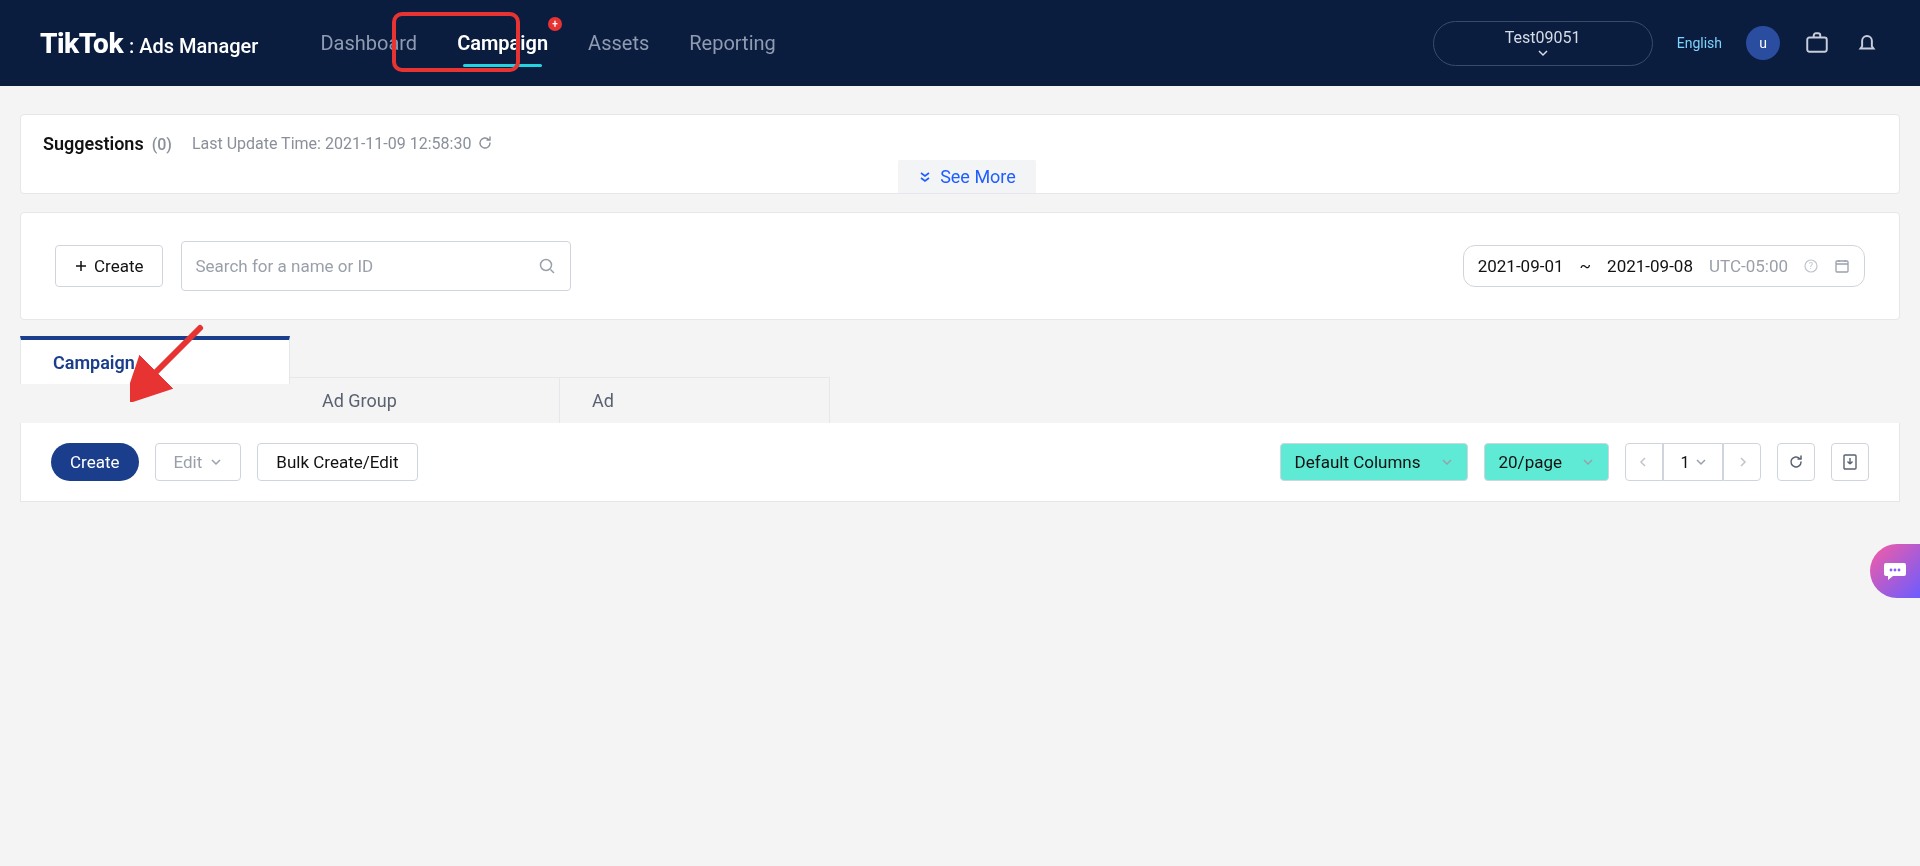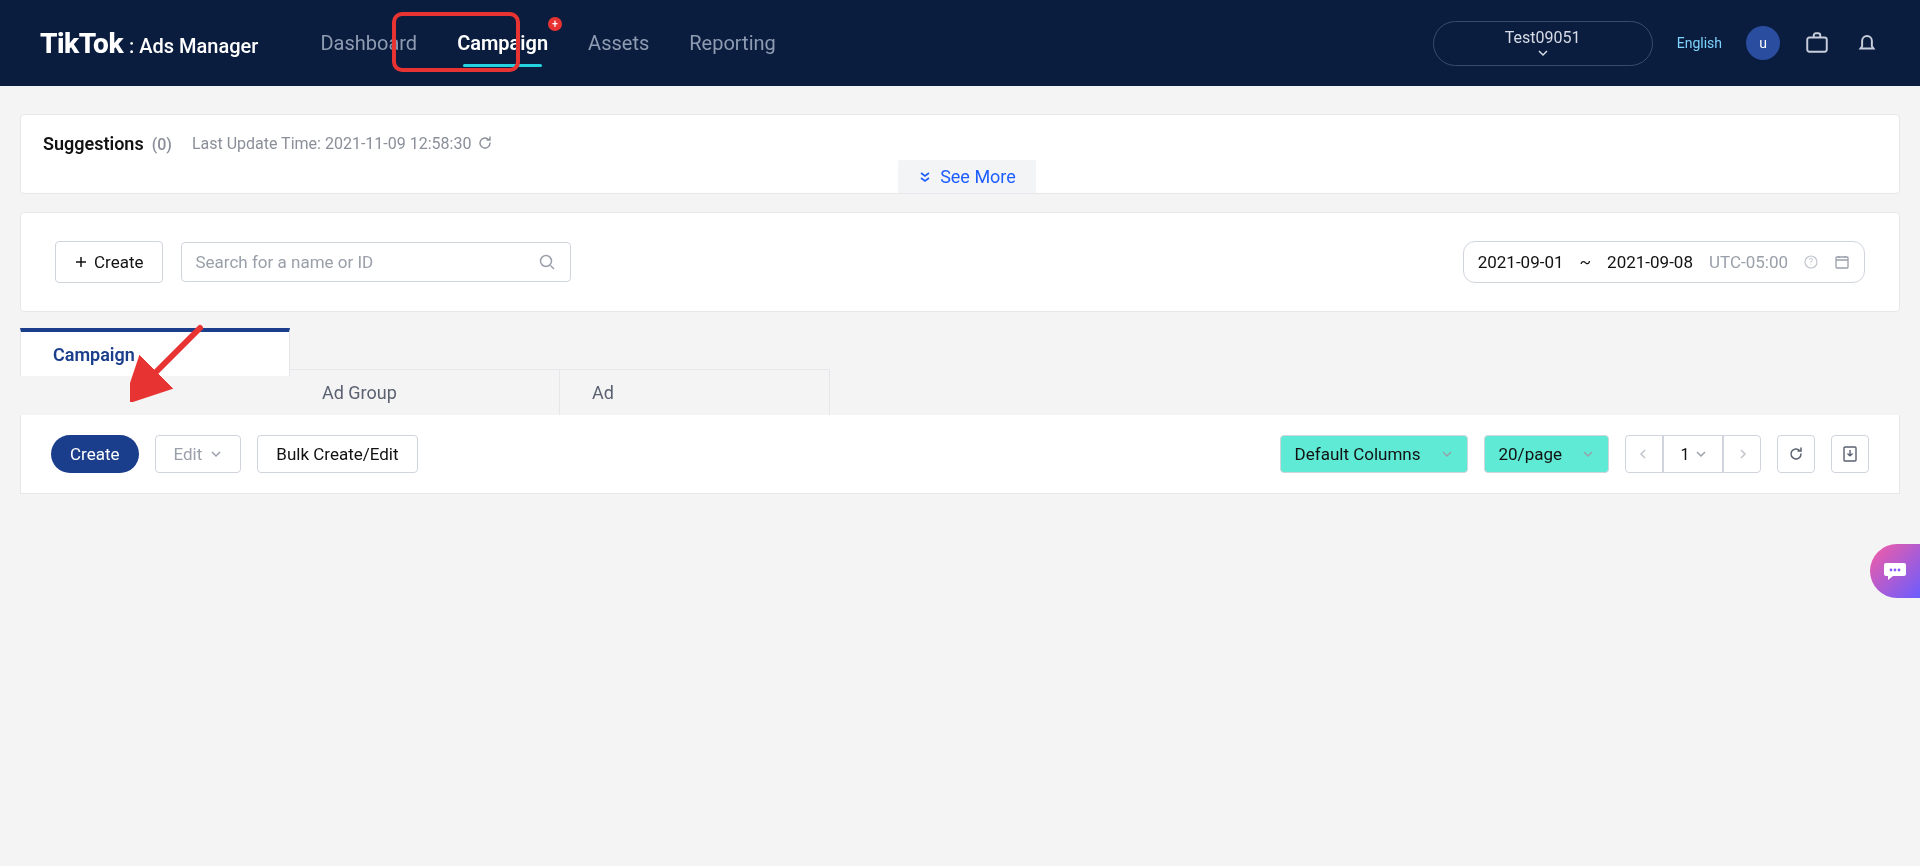--- a/index.html
+++ b/index.html
@@ -45,21 +45,21 @@
   .refresh-icon { width:16px; height:16px; color:#8a8f99; cursor:pointer; }
   .see-more-wrap { display:flex; justify-content:center; }
   .see-more { display:inline-flex; align-items:center; gap:8px; background:#f3f4f6; color:#1e5eff; font-size:18px; padding:6px 20px; cursor:pointer; border-radius:2px 2px 0 0; margin-top:6px; }
 
   .filters-card {
     background:#fff; border:1px solid #e5e7eb; border-radius:4px;
     margin-top:18px; padding:28px 34px; display:flex; align-items:center; justify-content:space-between;
   }
   .filters-left { display:flex; align-items:center; gap:18px; }
   .filters-btn { border:1px solid #d0d5dd; border-radius:4px; height:42px; padding:0 18px; display:flex; align-items:center; gap:6px; font-size:17px; color:#121212; background:#fff; cursor:pointer; }
-  .search-wrap { border:1px solid #d0d5dd; border-radius:4px; height:40px; width:390px; display:flex; align-items:center; padding:0 14px; gap:10px; }
+  .search-wrap { border:1px solid #d0d5dd; border-radius:4px; height:50px; width:390px; display:flex; align-items:center; padding:0 14px; gap:10px; }
   .search-input { border:none; outline:none; flex:1; font-size:17px; color:#121212; }
   .search-input::placeholder { color:#9aa0aa; }
   .date-range { border:1px solid #d0d5dd; border-radius:12px; height:42px; padding:0 14px; display:flex; align-items:center; gap:16px; font-size:17px; color:#121212; cursor:pointer; }
   .date-range .tz { color:#9aa0aa; }
 
   .tabs-row { display:flex; margin-top:18px; }
   .tab { width:270px; height:46px; display:flex; align-items:center; padding-left:32px; font-size:18px; color:#5a6170; background:#f4f4f5; border:1px solid #e5e7eb; border-bottom:none; cursor:pointer; margin-right:0px;margin-top:39px; }
   .tab.active { background:#fff; color:#1a3e8b; font-weight:600; border-top:4px solid #1a3e8b; height:48px; margin-top:-2px; }
   .tab + .tab { border-left:none; }
 

